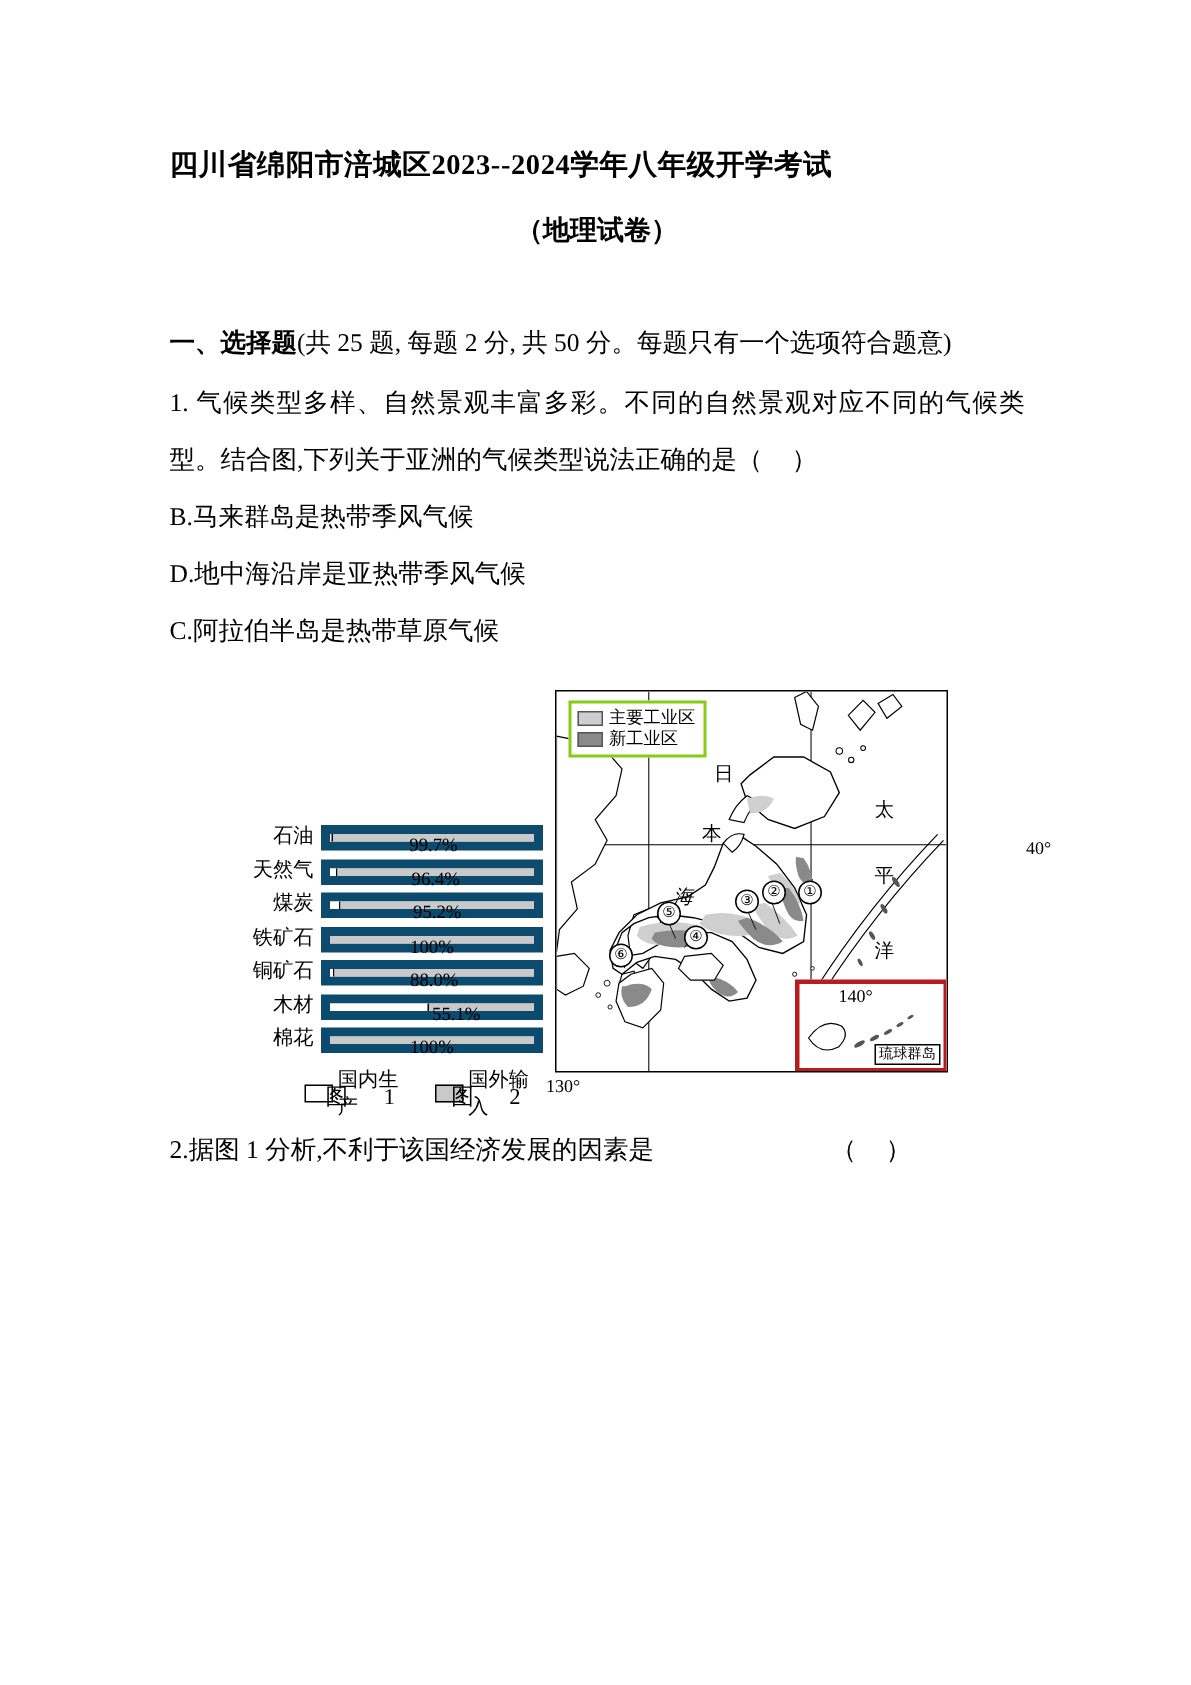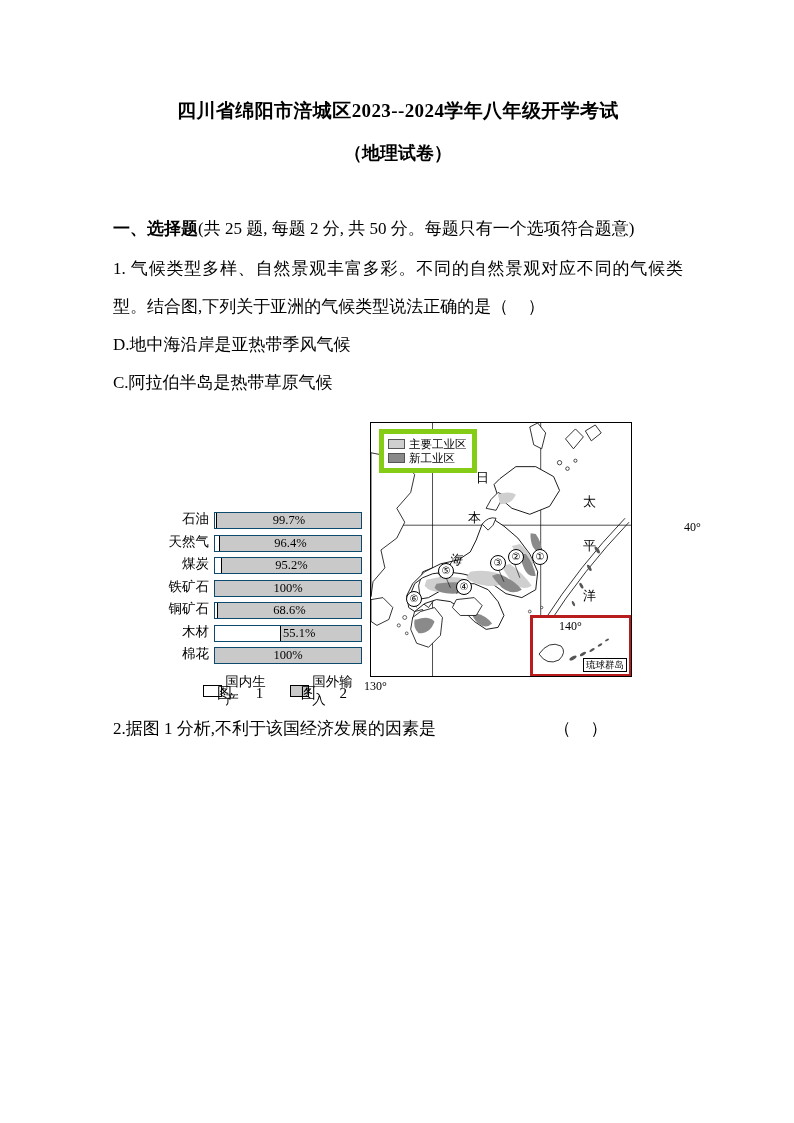--- a/index.html
+++ b/index.html
@@ -22,21 +22,21 @@
     height: 1123px;
     padding: 0;
   }
   .content {
     position: absolute;
     left: 113px;
     top: 96px;
     width: 570px;
   }
   .doc-title {
-    text-align: center;
+    text-align: left;
     font-size: 19px;
     font-weight: bold;
     line-height: 30px;
     letter-spacing: 0.4px;
     margin: 0;
   }
   .doc-subtitle {
     text-align: center;
     font-size: 18px;
     font-weight: bold;
@@ -100,21 +100,21 @@
     padding-right: 5px;
     font-size: 13.5px;
     line-height: 1;
     white-space: nowrap;
     flex: none;
   }
   .bar-track {
     position: relative;
     width: 148px;
     height: 17px;
-    border: 1px solid #0c4a6e;
+    border: 6px solid #0c4a6e;
     background: #ffffff;
     box-sizing: border-box;
     display: flex;
     flex: none;
   }
   .bar-dom {
     background: #ffffff;
     border-right: 1px solid #000;
     box-sizing: border-box;
     height: 100%;
@@ -161,21 +161,21 @@
     height: 255px;
     border: 1px solid #000;
     box-sizing: border-box;
     background: #ffffff;
     overflow: hidden;
   }
   .map-svg { display: block; width: 100%; height: 100%; }
   .map-legend {
     position: absolute;
     left: 8px; top: 6px;
-    border: 5px solid #84cc16;
+    border: 2px solid #84cc16;
     background: #fff;
     padding: 3px 5px 3px 4px;
     font-size: 11.5px;
     line-height: 14px;
     z-index: 5;
   }
   .map-legend .lrow { display: flex; align-items: center; gap: 4px; }
   .map-legend .sw {
     width: 17px; height: 10px;
     border: 1px solid #555;
@@ -244,20 +244,21 @@
 <div class="page">
   <div class="content">
 
     <div class="doc-title">四川省绵阳市涪城区2023--2024学年八年级开学考试</div>
     <div class="doc-subtitle">（地理试卷）</div>
 
     <div class="section-head"><span class="strong">一、选择题</span><span>(共 25 题, 每题 2 分, 共 50 分。每题只有一个选项符合题意)</span></div>
 
     <div class="q-stem"><span>1. 气候类型多样、自然景观丰富多彩。不同的自然景观对应不同的气候类型。结合图,下列关于亚洲的气候类型说法正确的是</span><span class="paren">（    ）</span></div>
 
+    <div class="q-opt">B.马来群岛是热带季风气候</div>
     <div class="q-opt">D.地中海沿岸是亚热带季风气候</div>
     <div class="q-opt">C.阿拉伯半岛是热带草原气候</div>
 
 
     <div class="figures">
 
       <div class="barchart">
 
         <div class="bar-row">
           <div class="bar-label">石油</div>
@@ -297,21 +298,21 @@
               <div class="bar-val">100%</div>
             </div>
           </div>
         </div>
 
         <div class="bar-row">
           <div class="bar-label">铜矿石</div>
           <div class="bar-track">
             <div class="bar-dom" style="width:3px"></div>
             <div class="bar-imp">
-              <div class="bar-val">68.6%</div>
+              <div class="bar-val">88.0%</div>
             </div>
           </div>
         </div>
 
         <div class="bar-row">
           <div class="bar-label">木材</div>
           <div class="bar-track">
             <div class="bar-dom" style="width:66px"></div>
             <div class="bar-imp">
               <div class="bar-val" style="text-align:left;padding-left:2px">55.1%</div>

